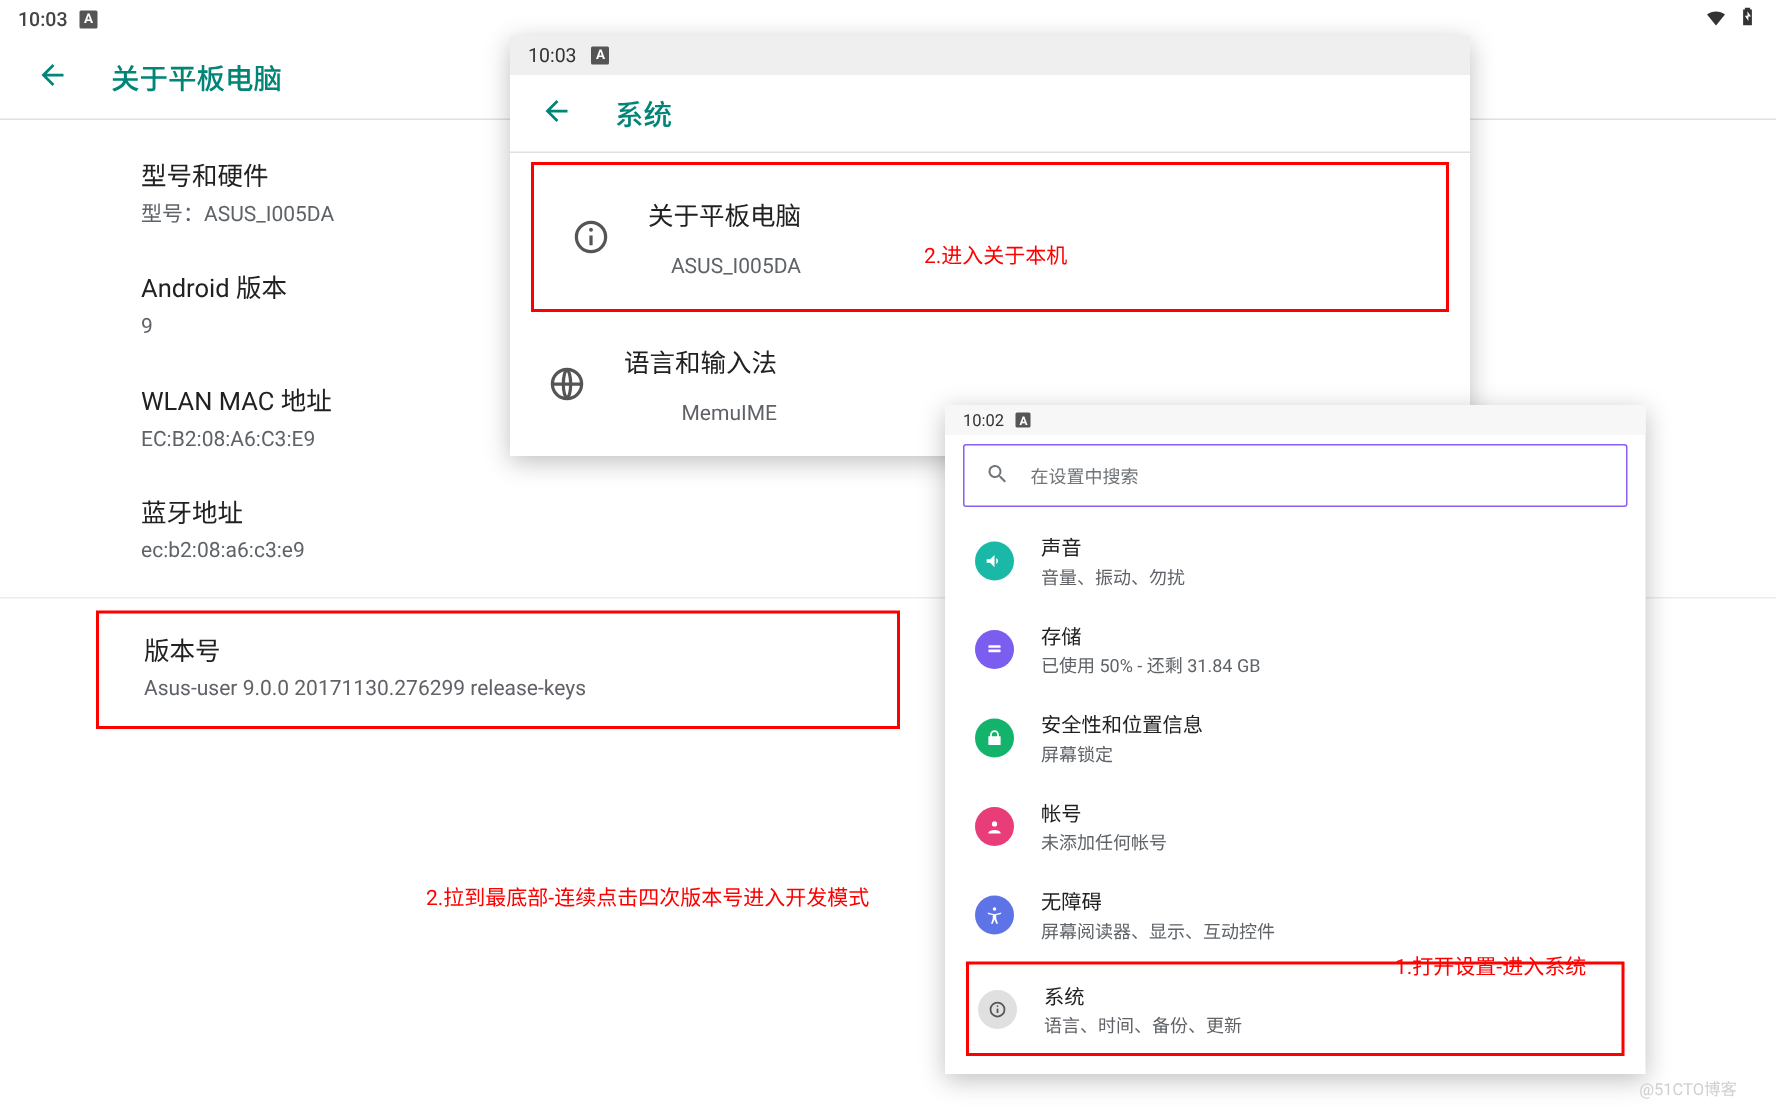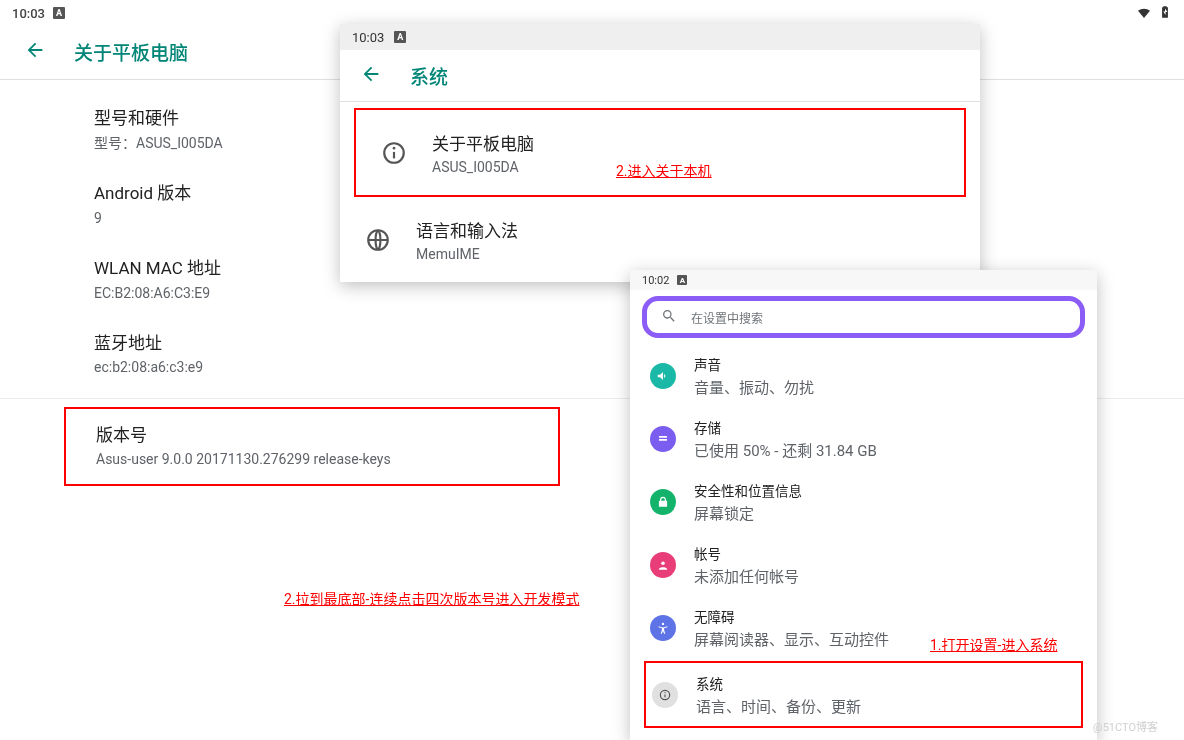--- a/index.html
+++ b/index.html
@@ -49,21 +49,21 @@
   .list { padding-top: 12px; }
   .item {
     padding: 14px 22px 14px 94px;
     line-height: 1.45;
   }
   .item-title { font-size: 17px; color: #212121; }
   .item-sub, .item-sub2 { font-size: 14px; color: #5f6368; margin-top: 2px; }
   .divider { height:1px; background:#ececec; margin: 6px 0 0 0; }
 
   .red-box { border: 2px solid #ff0000; }
-  .red-text { color: #ff0000; font-size: 14px; text-decoration: underline; }
+  .red-text { color: #ff0000; font-size: 14px; }
 
   
   .screen2 {
     position: absolute;
     left: 340px; top: 24px;
     width: 640px;
     background: #fff;
     box-shadow: 0 4px 16px rgba(0,0,0,.25);
   }
   .s2-status {
@@ -76,58 +76,58 @@
     height: 52px; display:flex; align-items:center; gap:28px;
     padding: 0 20px; border-bottom:1px solid #e0e0e0;
     position: relative;
   }
   .s2-item {
     display: flex; align-items: center; gap: 24px;
     padding: 20px 24px 20px 24px;
   }
   .s2-item .icon-slot { width:28px; display:flex; justify-content:center; color:#555;}
   .s2-item .txt .t { font-size:17px; color:#212121; }
-  .s2-item .txt .s { font-size:14px; color:#5f6368; margin-top:4px; }
+  .s2-item .txt .s { font-size:14px; color:#5f6368; margin-top:15px;text-align:right; }
 
   
   .screen3 {
     position: absolute;
     left: 630px; top: 270px;
     width: 467px;
     background:#fff;
     box-shadow: 0 4px 16px rgba(0,0,0,.25);
     font-size: 12px;
   }
   .s3-status {
     height: 20px; background:#f7f7f7;
     display:flex; align-items:center; gap:8px;
     padding:0 12px; font-size:11px; color:#333;
   }
   .s3-search {
     margin: 6px 12px 0;
     height: 42px;
-    border:5px solid #8b5cf6; border-radius:16px;
+    border:1px solid #8b5cf6; border-radius:2px;
     display:flex; align-items:center; gap:14px;
     padding: 0 14px;
     color:#70757a;
     background:#fff;
   }
   .s3-list { padding: 6px 0; }
   .s3-item {
     display:flex; align-items:center; gap: 18px;
     padding: 10px 20px;
   }
   .circ {
     width: 26px; height:26px; border-radius:50%;
     display:inline-flex; align-items:center; justify-content:center;
     color:#fff; flex-shrink:0;
   }
   .circ svg { width:14px; height:14px; }
   .s3-item .t { font-size:13.5px; color:#212121; }
-  .s3-item .s { font-size:15px; color:#5f6368; margin-top:2px; }
+  .s3-item .s { font-size:12px; color:#5f6368; margin-top:2px; }
 
   .annot { position:absolute; }
 
   .watermark { position:absolute; right:26px; bottom:6px; font-size:11px; color:#d0d0d0;}
 </style>
 </head>
 <body>
 
 <div class="screen1">
 
@@ -177,21 +177,21 @@
       <div class="item-title">WLAN MAC 地址</div>
       <div class="item-sub">EC:B2:08:A6:C3:E9</div>
     </div>
     <div class="item">
       <div class="item-title">蓝牙地址</div>
       <div class="item-sub">ec:b2:08:a6:c3:e9</div>
     </div>
 
     <div class="divider"></div>
 
-    <div class="red-box" style="margin:8px 8px 0 64px; width:496px">
+    <div class="red-box" style="margin:8px 8px 0 64px; width:536px">
       <div class="item" style="padding-left:30px">
         <div class="item-title">版本号</div>
         <div class="item-sub">Asus-user 9.0.0 20171130.276299 release-keys</div>
       </div>
     </div>
   </div>
 </div>
 
 <div class="screen2">
   <div class="s2-status">

